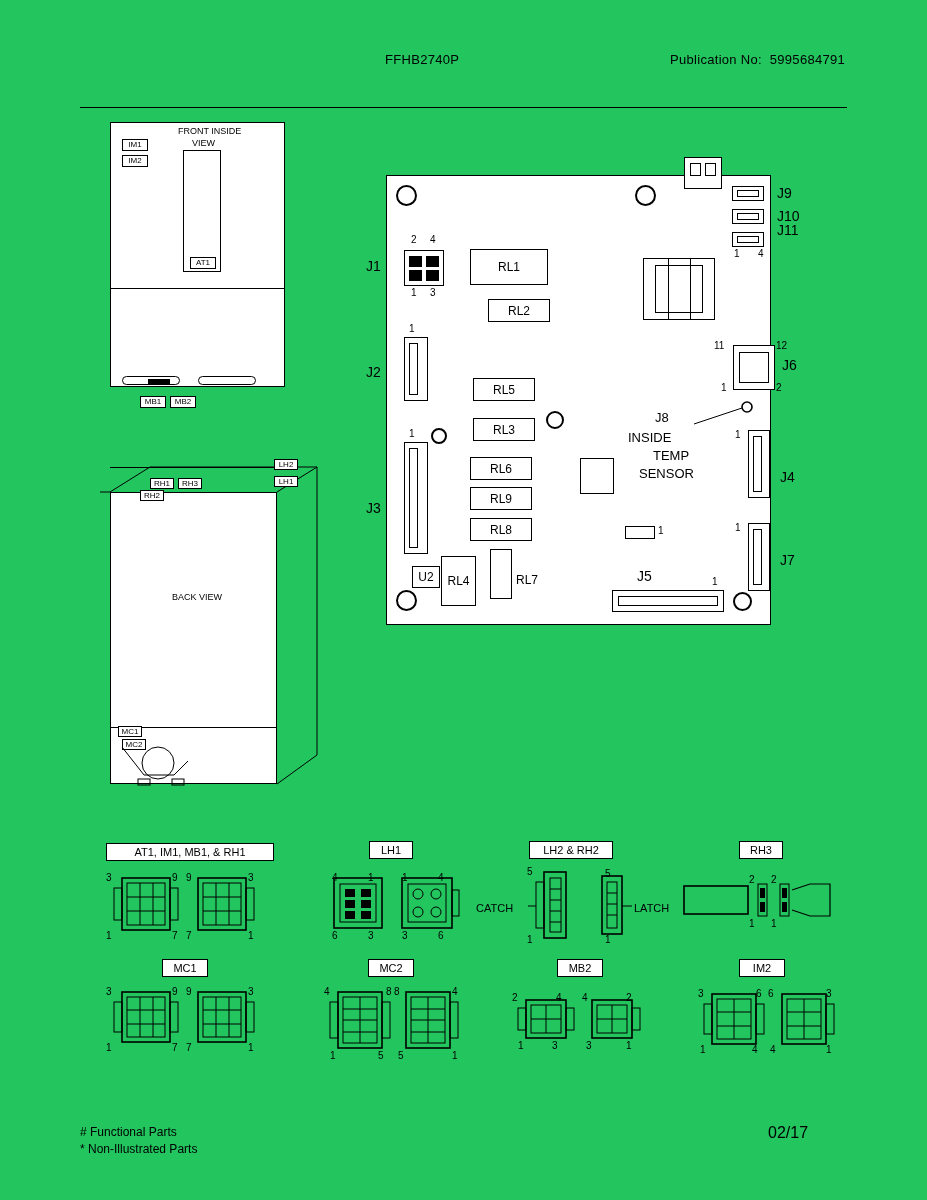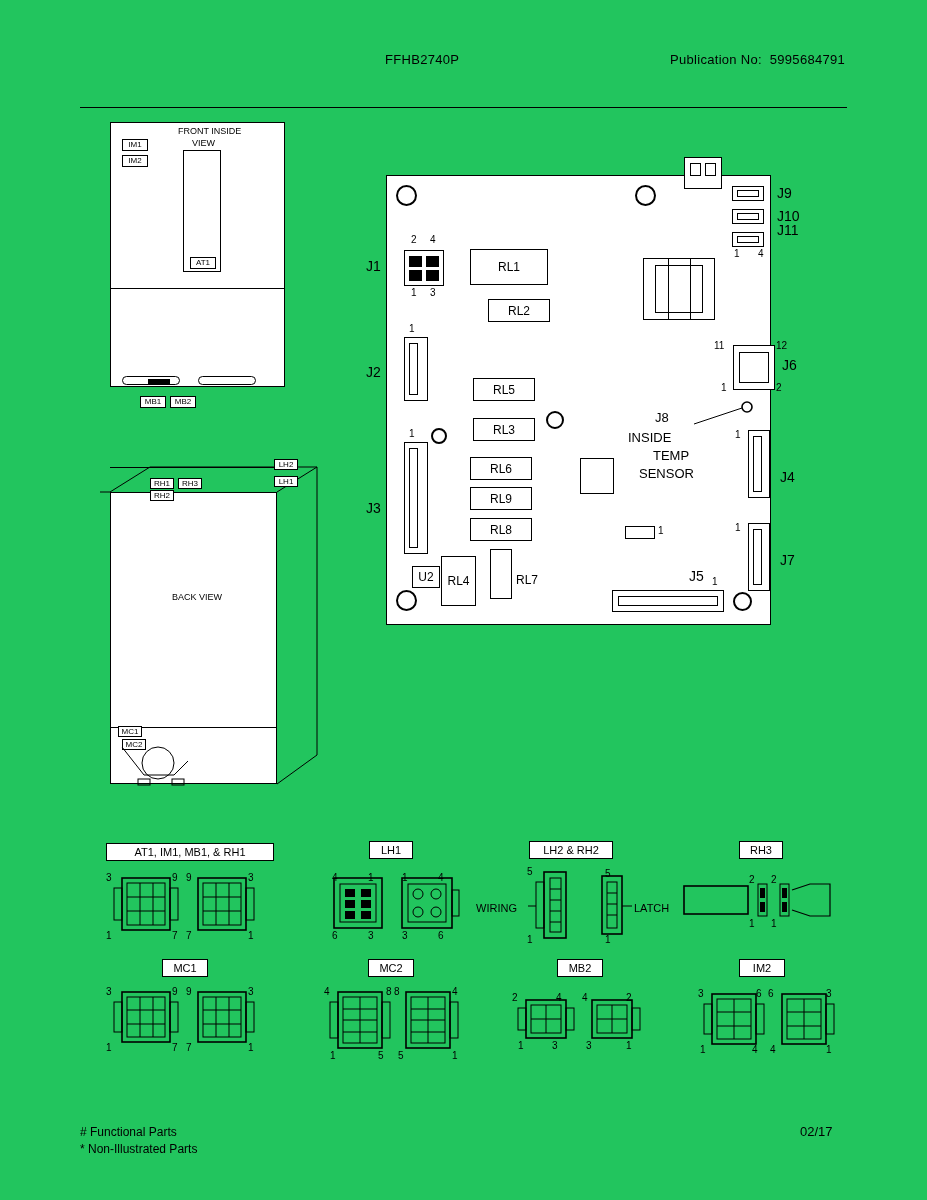--- a/index.html
+++ b/index.html
@@ -61,23 +61,23 @@
   }
   .ftr-page {
     position: absolute;
     left: 0; right: 0;
     top: 1124px;
     text-align: center;
     font-size: 13px;
   }
   .ftr-date {
     position: absolute;
-    left: 800px;
+    left: 768px;
     top: 1124px;
-    font-size: 13px;
+    font-size: 16px;
   }
   
   .ln { position: absolute; background: #000; }
   .hl { height: 1px; }
   .vl { width: 1px; }
   .box {
     position: absolute;
     border: 1px solid #000;
     box-sizing: border-box;
     background: #fff;
@@ -185,21 +185,21 @@
 
     <svg style="position:absolute; left:100px; top:455px; width:230px; height:345px;">
       <polyline points="10,37 50,12 217,12 217,300 177,329" fill="none" stroke="#000" stroke-width="1"></polyline>
       <line x1="177" y1="37" x2="217" y2="12" stroke="#000" stroke-width="1"></line>
       <line x1="10,37" y1="37" x2="10" y2="37" stroke="#000" stroke-width="1"></line>
     </svg>
     <div class="ln hl" style="left:110px; top:727px; width:167px;"></div>
 
     <div class="lbl-box" style="left:150px; top:478px; width:24px; height:11px;">RH1</div>
     <div class="lbl-box" style="left:178px; top:478px; width:24px; height:11px;">RH3</div>
-    <div class="lbl-box" style="left:150px; top:490px; width:24px; height:11px;">RH2</div>
+    <div class="lbl-box" style="left:140px; top:490px; width:24px; height:11px;">RH2</div>
     <div class="lbl-box" style="left:274px; top:476px; width:24px; height:11px;">LH1</div>
     <div class="lbl-box" style="left:274px; top:459px; width:24px; height:11px;">LH2</div>
 
     <div class="lbl" style="left:172px; top:592px; font-size:9px;">BACK VIEW</div>
 
     <div class="lbl-box" style="left:118px; top:726px; width:24px; height:11px;">MC1</div>
     <div class="lbl-box" style="left:122px; top:739px; width:24px; height:11px;">MC2</div>
 
     <svg style="position:absolute; left:110px; top:735px; width:110px; height:55px;">
       <ellipse cx="48" cy="28" rx="16" ry="16" fill="none" stroke="#000" stroke-width="1"></ellipse>
@@ -301,21 +301,21 @@
     <div class="mono-lbl" style="left:653px; top:448px; font-size:13px;">TEMP</div>
     <div class="mono-lbl" style="left:639px; top:466px; font-size:13px;">SENSOR</div>
     <svg style="position:absolute; left:690px; top:400px; width:70px; height:35px;">
       <line x1="4" y1="24" x2="52" y2="8" stroke="#000" stroke-width="1"></line>
       <circle cx="57" cy="7" r="5" fill="none" stroke="#000" stroke-width="1.6"></circle>
     </svg>
 
     <div class="box" style="left:625px; top:526px; width:30px; height:13px;"></div>
     <div class="num" style="left:658px; top:525px;">1</div>
 
-    <div class="mono-lbl" style="left:689px; top:568px;">J5</div>
+    <div class="mono-lbl" style="left:637px; top:568px;">J5</div>
     <div class="box" style="left:612px; top:590px; width:112px; height:22px;"></div>
     <div class="box" style="left:618px; top:596px; width:100px; height:10px;"></div>
     <div class="num" style="left:712px; top:576px;">1</div>
   </div>
 
   <div>
 
     <div>
       <div class="conn-title" style="left:106px; top:843px; width:168px; height:18px;">AT1, IM1, MB1, &amp; RH1</div>
       <svg style="position:absolute; left:100px; top:870px; width:170px; height:78px;">
@@ -392,21 +392,21 @@
         <line x1="87" y1="27" x2="97" y2="27" stroke="#000"></line>
         <line x1="87" y1="38" x2="97" y2="38" stroke="#000"></line>
         <line x1="87" y1="49" x2="97" y2="49" stroke="#000"></line>
         <line x1="8" y1="40" x2="16" y2="40" stroke="#000"></line>
         <line x1="102" y1="40" x2="112" y2="40" stroke="#000"></line>
       </svg>
       <div class="num" style="left:527px; top:866px;">5</div>
       <div class="num" style="left:527px; top:934px;">1</div>
       <div class="num" style="left:605px; top:868px;">5</div>
       <div class="num" style="left:605px; top:934px;">1</div>
-      <div class="cap" style="left:476px; top:902px;">WIRING</div>
+      <div class="cap" style="left:476px; top:902px;">CATCH</div>
       <div class="cap" style="left:634px; top:902px;">LATCH</div>
     </div>
 
     <div>
       <div class="conn-title" style="left:739px; top:841px; width:44px; height:18px;">RH3</div>
       <svg style="position:absolute; left:680px; top:876px; width:160px; height:64px;">
         <rect x="4" y="10" width="64" height="28" fill="none" stroke="#000" stroke-width="1.6"></rect>
         <rect x="78" y="8" width="9" height="32" fill="none" stroke="#000" stroke-width="1"></rect>
         <rect x="80" y="12" width="5" height="10" fill="#000"></rect>
         <rect x="80" y="26" width="5" height="10" fill="#000"></rect>

